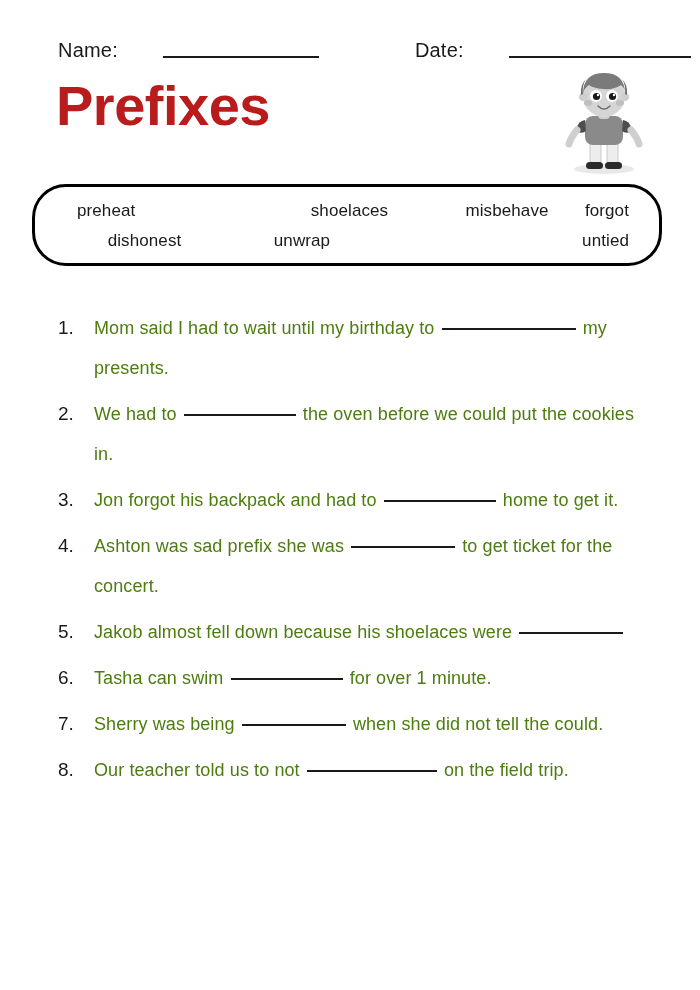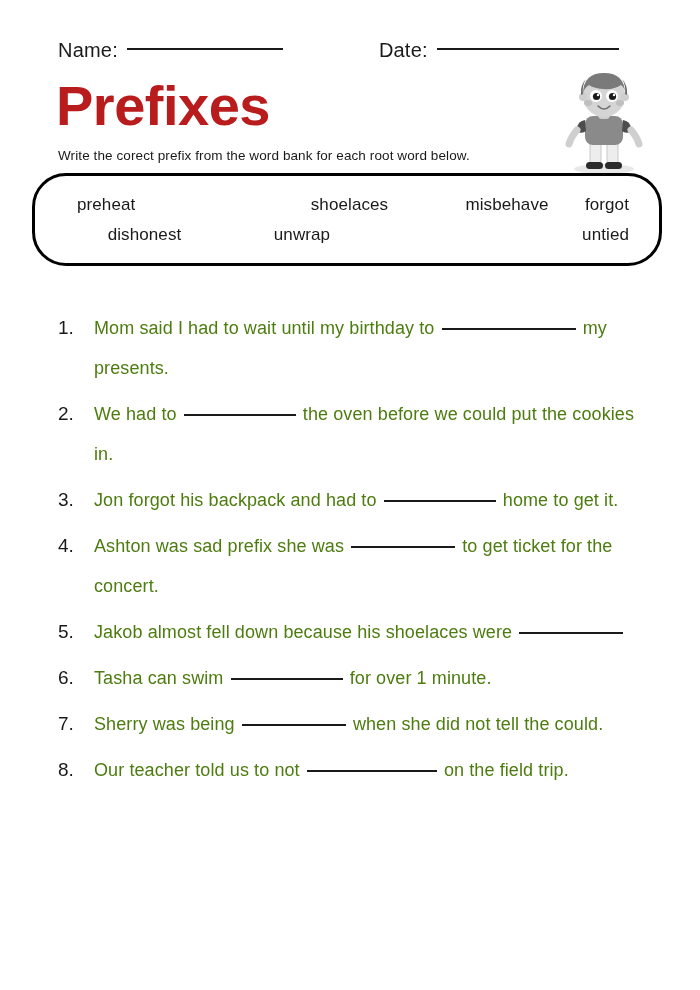--- a/index.html
+++ b/index.html
@@ -29,21 +29,22 @@
     position: absolute;
     top: 30px;
     left: 58px;
     right: 48px;
     height: 30px;
     display: flex;
     align-items: flex-end;
   }
   .field {
     display: flex;
-    align-items: center;
+    align-items: flex-end;
+    gap: 36px;
   }
   .field-label {
     font-size: 20px;
     letter-spacing: .2px;
     line-height: 1;
     white-space: nowrap;
     color: #1a1a1a;
   }
   .field-rule {
     display: inline-block;
@@ -83,24 +84,24 @@
     position: absolute;
     top: 64px;
     left: 552px;
     width: 104px;
     height: 112px;
   }
 
   
   .wordbank {
     position: absolute;
-    top: 173px;
+    top: 184px;
     left: 32px;
     width: 630px;
-    height: 93px;
+    height: 82px;
     border: 3px solid #000000;
     border-radius: 34px;
     box-sizing: border-box;
     display: flex;
     flex-direction: column;
     justify-content: center;
     padding: 0 22px;
   }
   .wb-row {
     display: flex;
@@ -166,21 +167,20 @@
       <span class="field-label">Name:</span>
       <span class="field-rule"></span>
     </div>
     <div class="field field-date">
       <span class="field-label">Date:</span>
       <span class="field-rule"></span>
     </div>
   </div>
 
   <div class="title">Prefixes</div>
-  <div class="subtitle">Write the corect prefix from the word bank for each root word below.</div>
 
   <svg class="mascot" viewBox="0 0 104 112">
     <ellipse cx="52" cy="105" rx="30" ry="5" fill="#e8e8e8"></ellipse>
 
     <rect x="38" y="76" width="11" height="25" rx="4" fill="#ededed" stroke="#c8c8c8" stroke-width="1"></rect>
     <rect x="55" y="76" width="11" height="25" rx="4" fill="#ededed" stroke="#c8c8c8" stroke-width="1"></rect>
 
     <rect x="34" y="98" width="17" height="7" rx="3.5" fill="#2b2b2b"></rect>
     <rect x="53" y="98" width="17" height="7" rx="3.5" fill="#2b2b2b"></rect>
 

